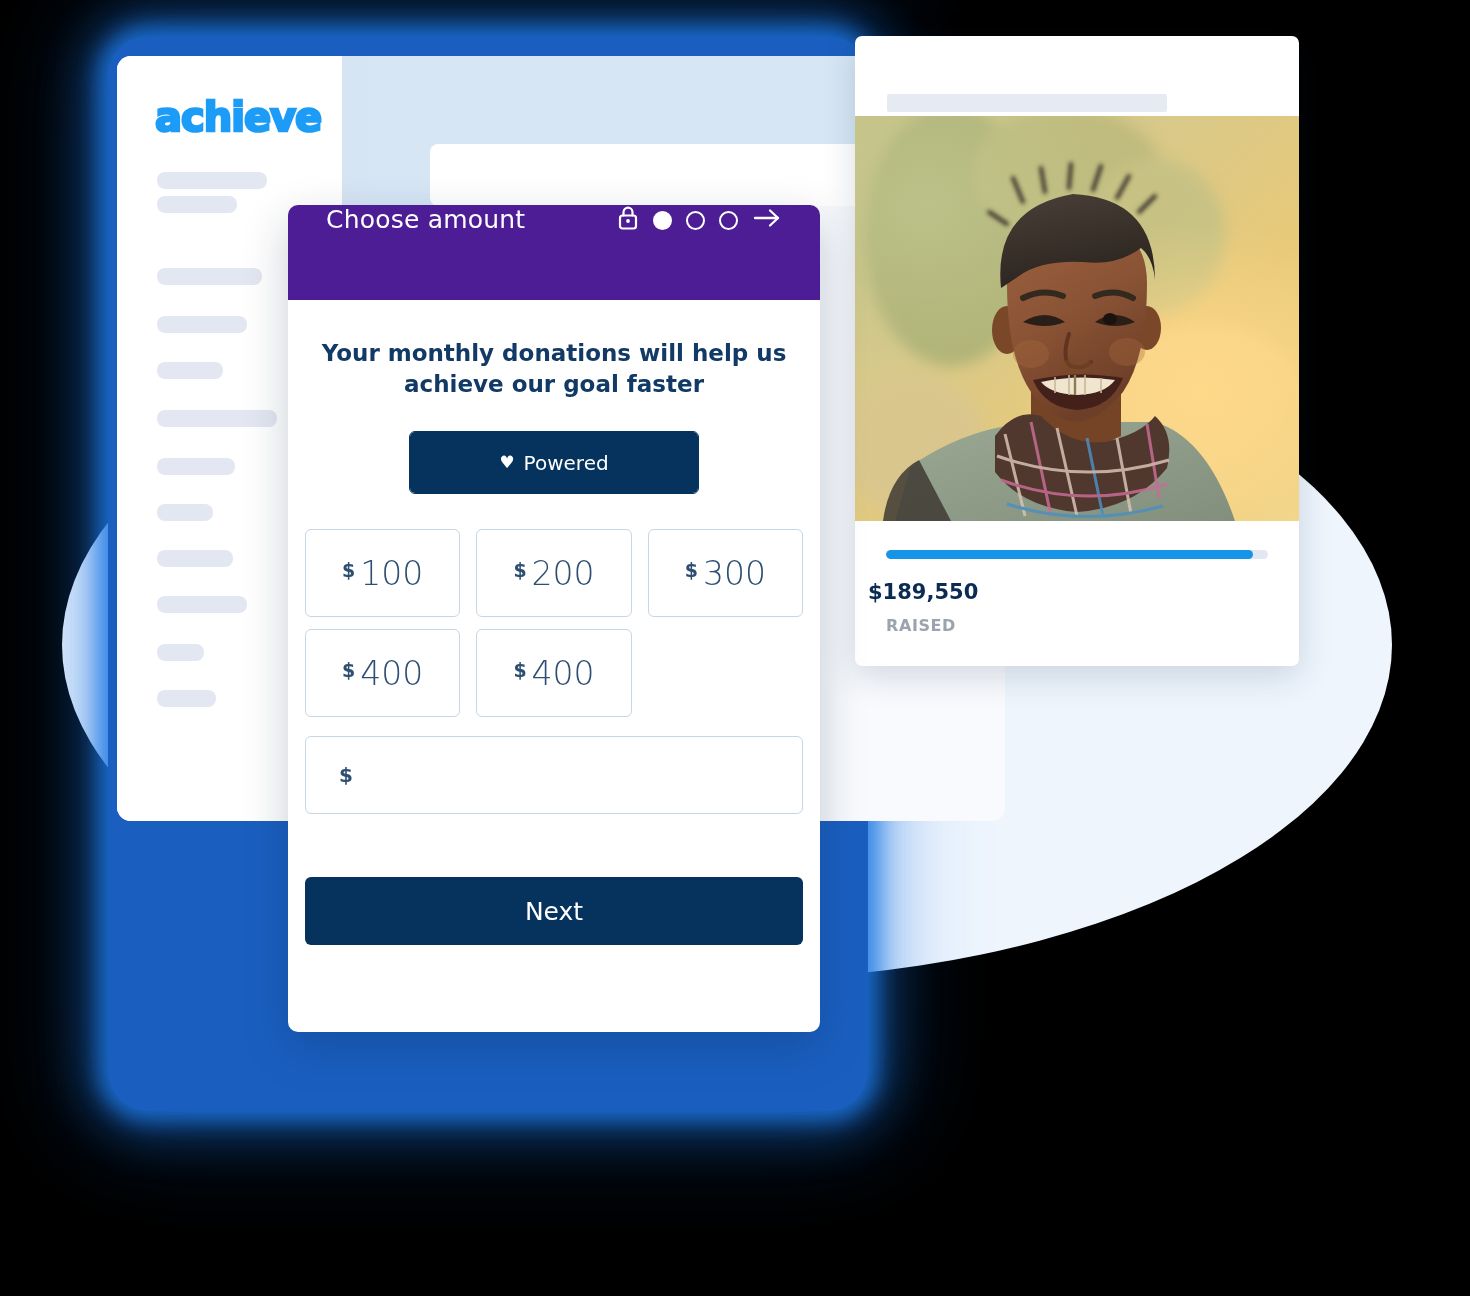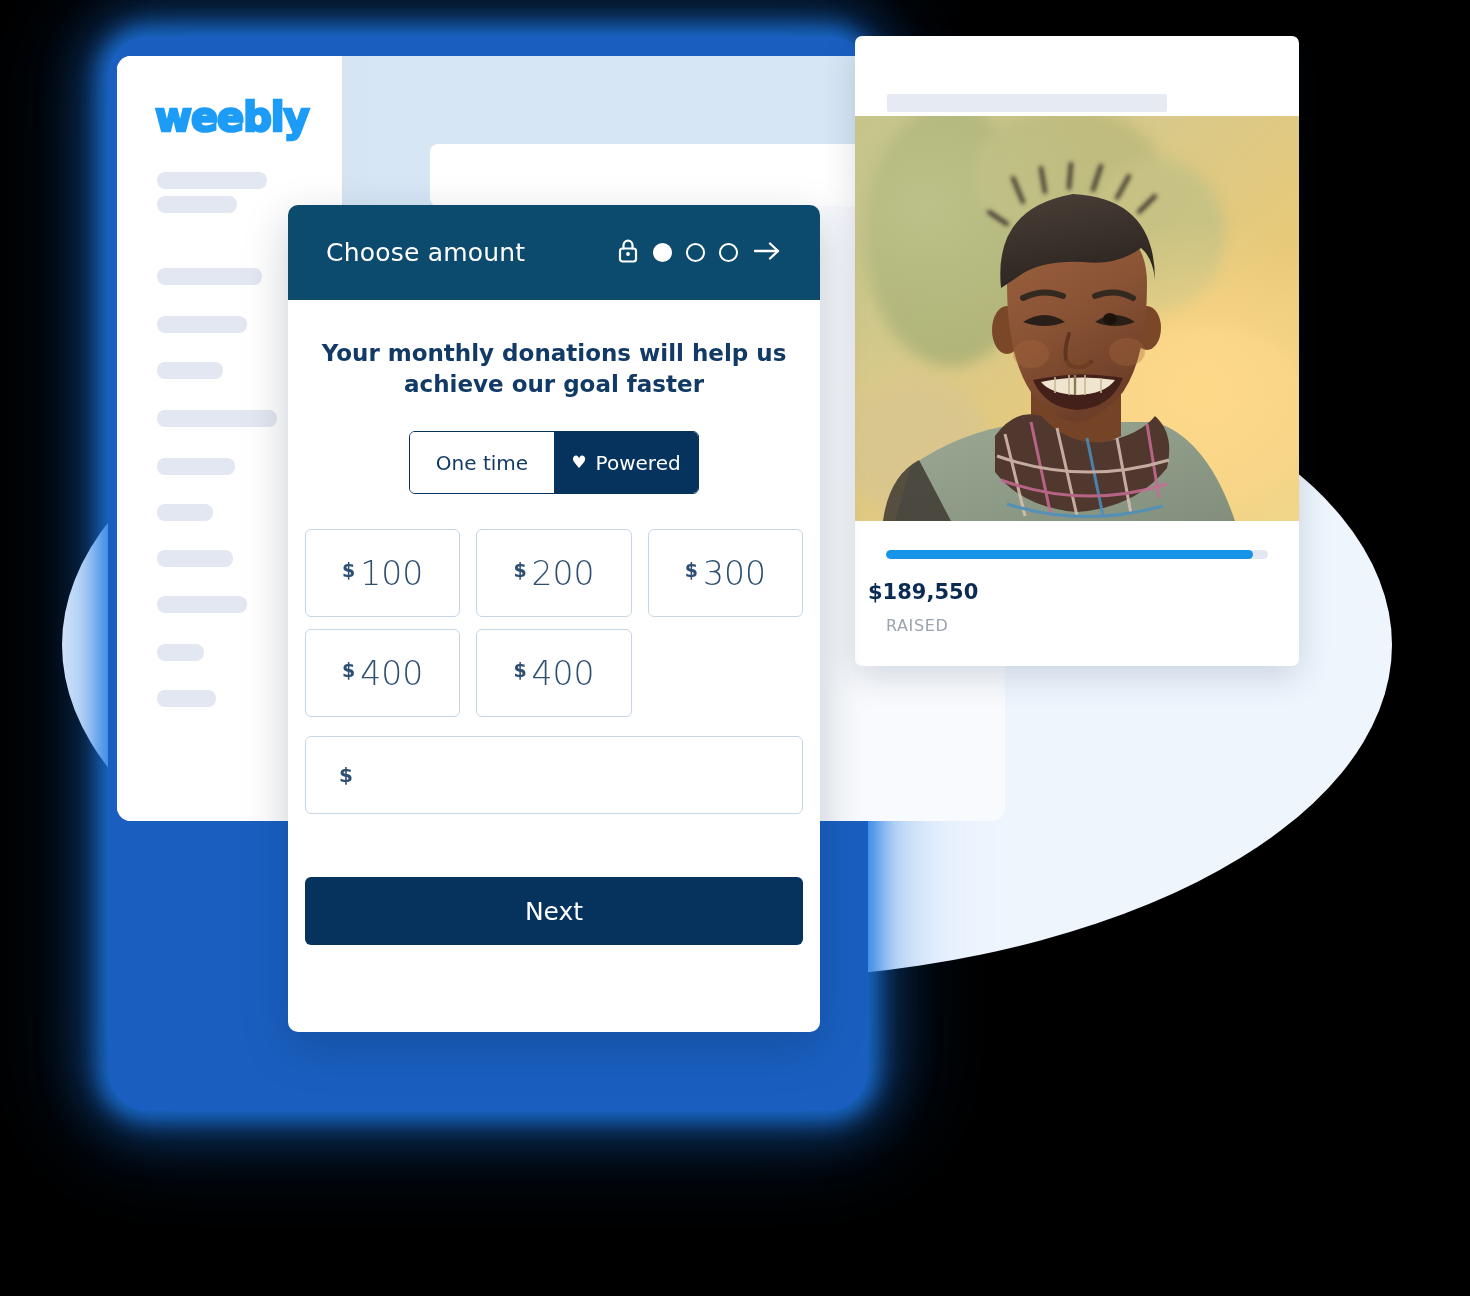--- a/index.html
+++ b/index.html
@@ -173,21 +173,21 @@
     font-size: 21px;
     font-weight: bold;
     color: #0B2B52;
     font-family: "DejaVu Sans", sans-serif;
   }
   .cc-raised {
     position: absolute;
     left: 31px;
     top: 580px;
     font-size: 16px;
-    font-weight: normal;
+    font-weight: bold;
     letter-spacing: 0.6px;
     color: #9BA3AE;
     font-family: "DejaVu Sans", sans-serif;
   }
 
   
   .donate-form {
     position: absolute;
     left: 288px;
     top: 205px;
@@ -195,23 +195,23 @@
     height: 827px;
     background: #FFFFFF;
     border-radius: 10px;
     overflow: hidden;
     z-index: 8;
     box-shadow: 0 16px 46px rgba(8,30,60,0.22);
   }
   .df-header {
     position: relative;
     height: 95px;
-    background: #0c4a6e;
-    display: flex;
-    align-items: center;
+    background: #4c1d95;
+    display: flex;
+    align-items: flex-start;
     padding: 0 38px;
   }
   .df-header-title {
     color: #FFFFFF;
     font-size: 25px;
     font-family: "DejaVu Sans", sans-serif;
     letter-spacing: 0.2px;
   }
   .df-steps {
     margin-left: auto;
@@ -355,21 +355,21 @@
   <div class="blue-backdrop"></div>
 
   <div class="site-mock">
 
     <div class="site-content">
       <div class="hero-band"></div>
       <div class="hero-card"></div>
     </div>
 
     <div class="site-sidebar">
-      <div class="weebly-logo">weebly</div>
+      <div class="weebly-logo">achieve</div>
       <div id="sk-bars">
           <div class="sk-bar" style="top: 116px; width: 110px;"></div>
           <div class="sk-bar" style="top: 140px; width: 80px;"></div>
           <div class="sk-bar" style="top: 212px; width: 105px;"></div>
           <div class="sk-bar" style="top: 260px; width: 90px;"></div>
           <div class="sk-bar" style="top: 306px; width: 66px;"></div>
           <div class="sk-bar" style="top: 354px; width: 120px;"></div>
           <div class="sk-bar" style="top: 402px; width: 78px;"></div>
           <div class="sk-bar" style="top: 448px; width: 56px;"></div>
           <div class="sk-bar" style="top: 494px; width: 76px;"></div>
@@ -524,23 +524,20 @@
           </svg>
         </span>
       </div>
     </div>
 
     <div class="df-body">
 
       <div class="df-headline">Your monthly donations will help us achieve our goal faster</div>
 
       <div class="freq-toggle">
-        <div class="freq-btn">
-          <span>One time</span>
-        </div>
         <div class="freq-btn active">
           <span class="heart-icon">♥</span>
           <span>Powered</span>
         </div>
       </div>
 
       <div class="amount-grid" id="amount-grid">
           <div class="amount-btn">
             <div class="amt-inner">
               <span class="amt-cur">$</span>

